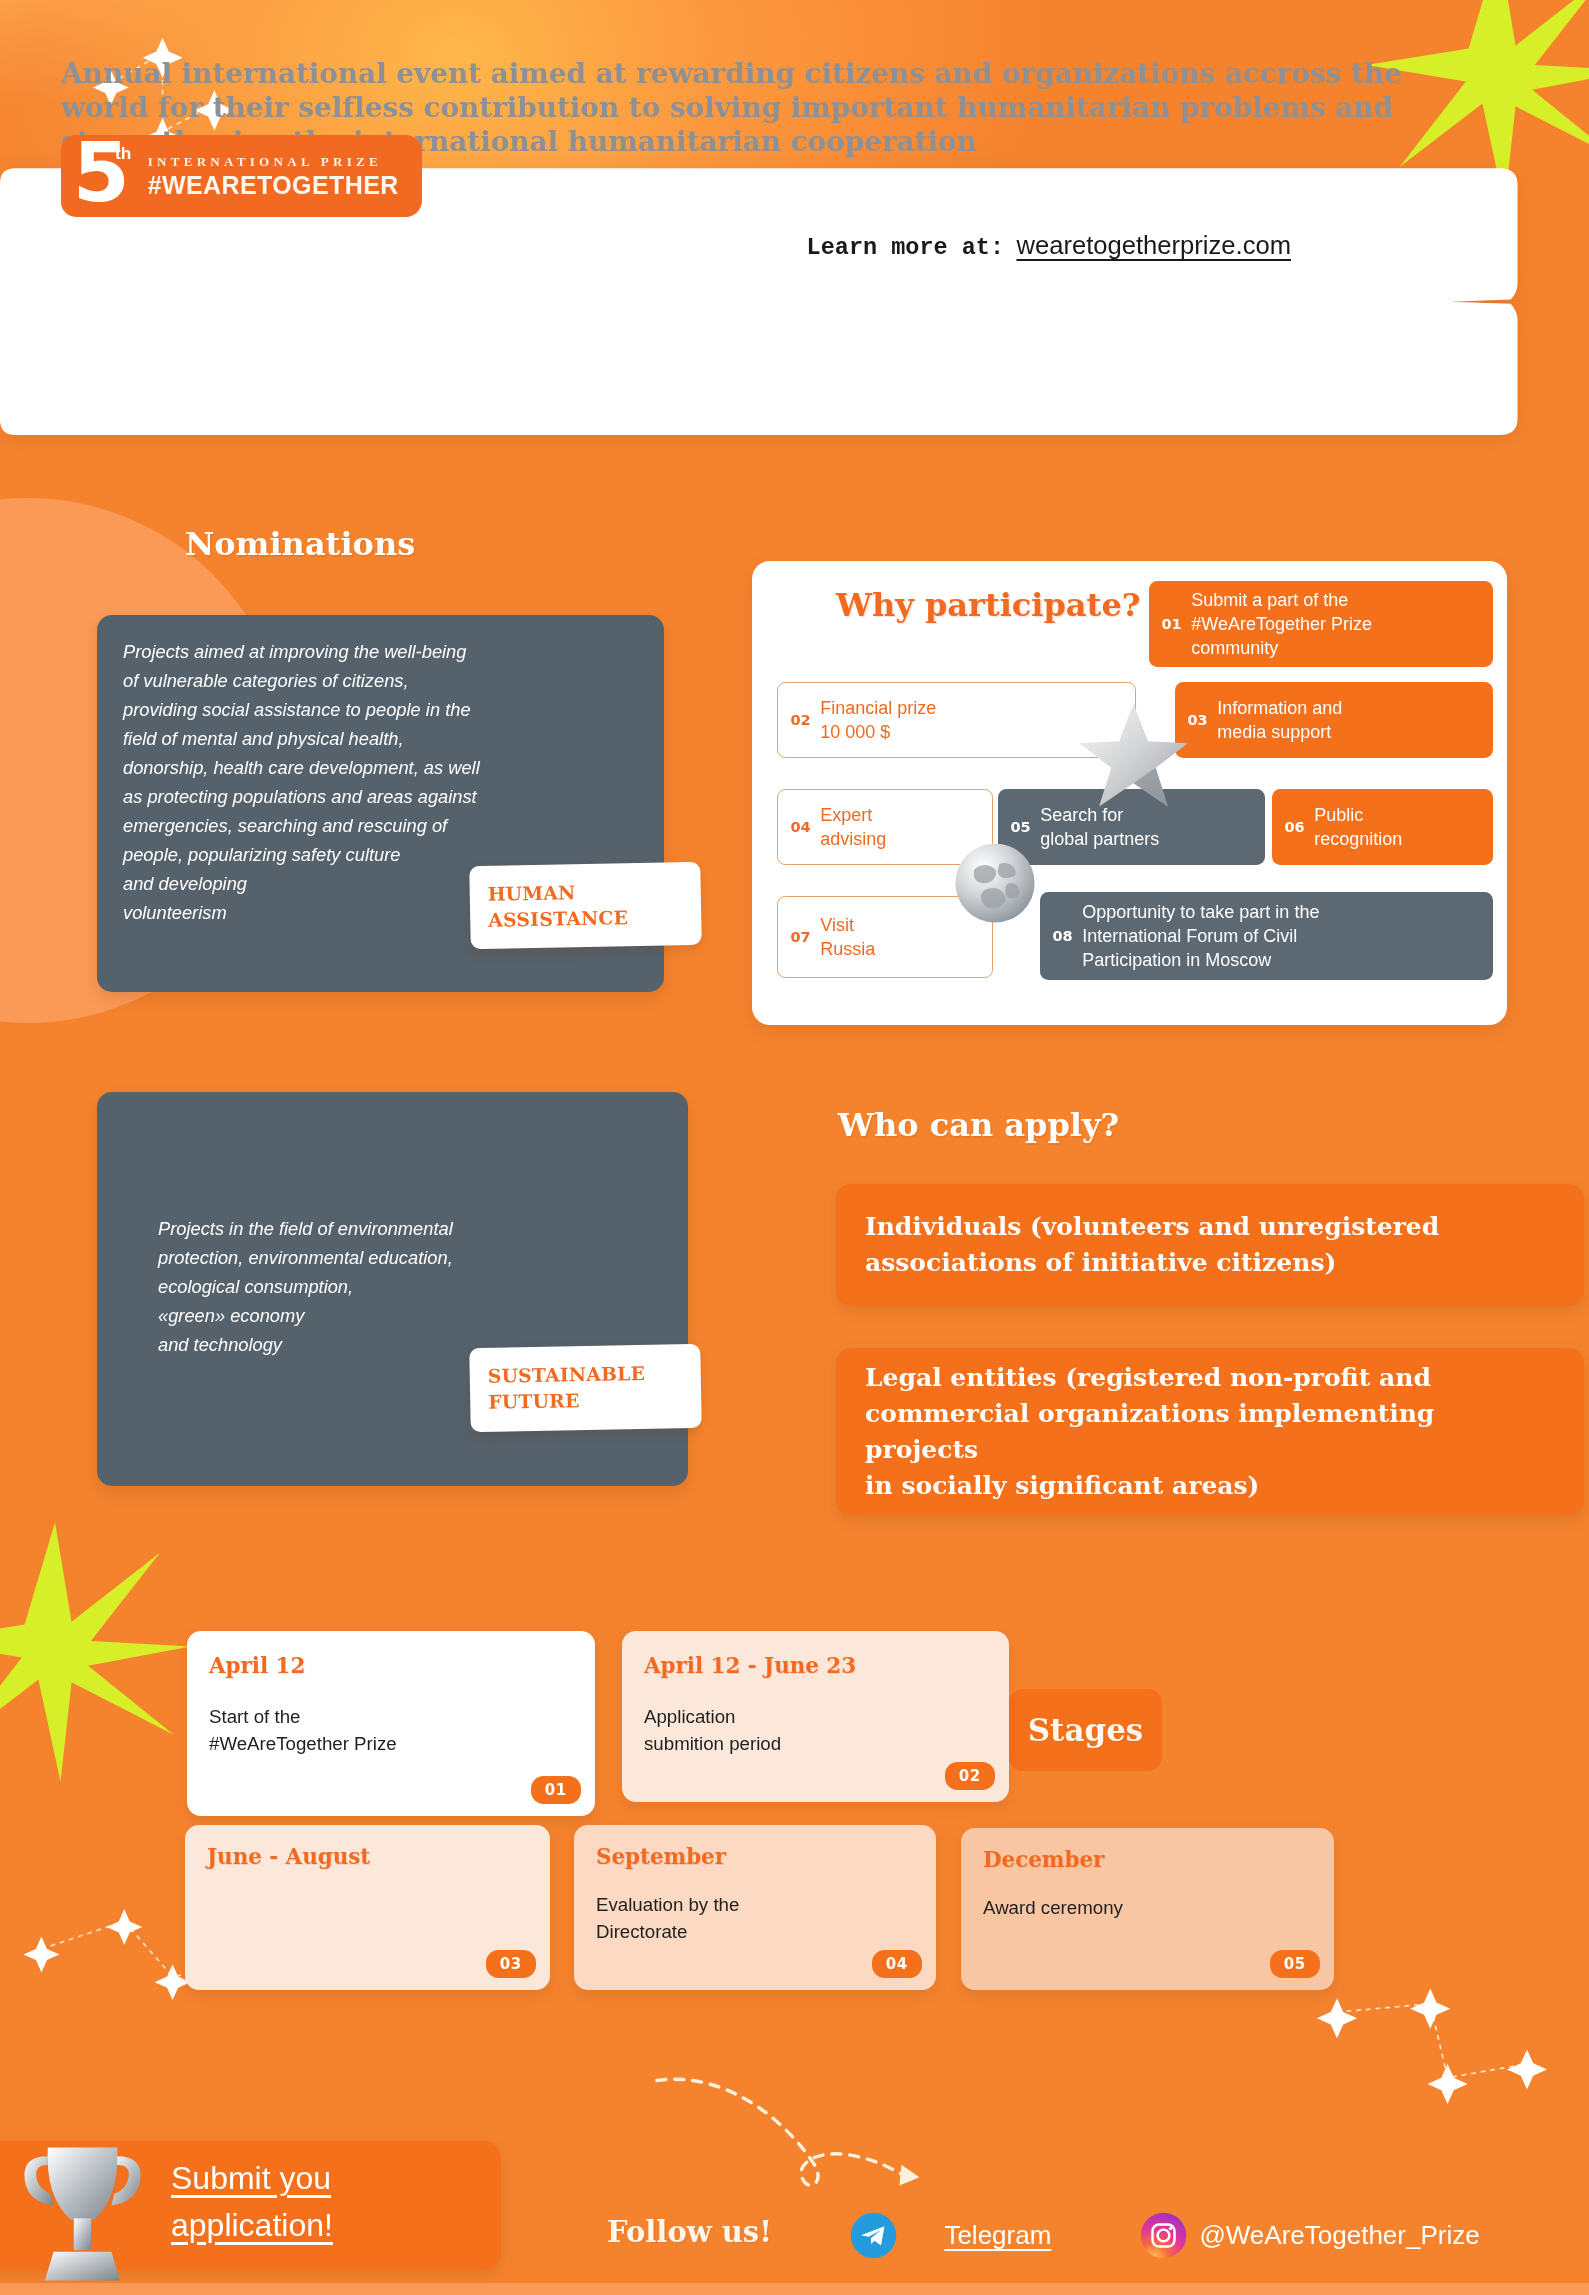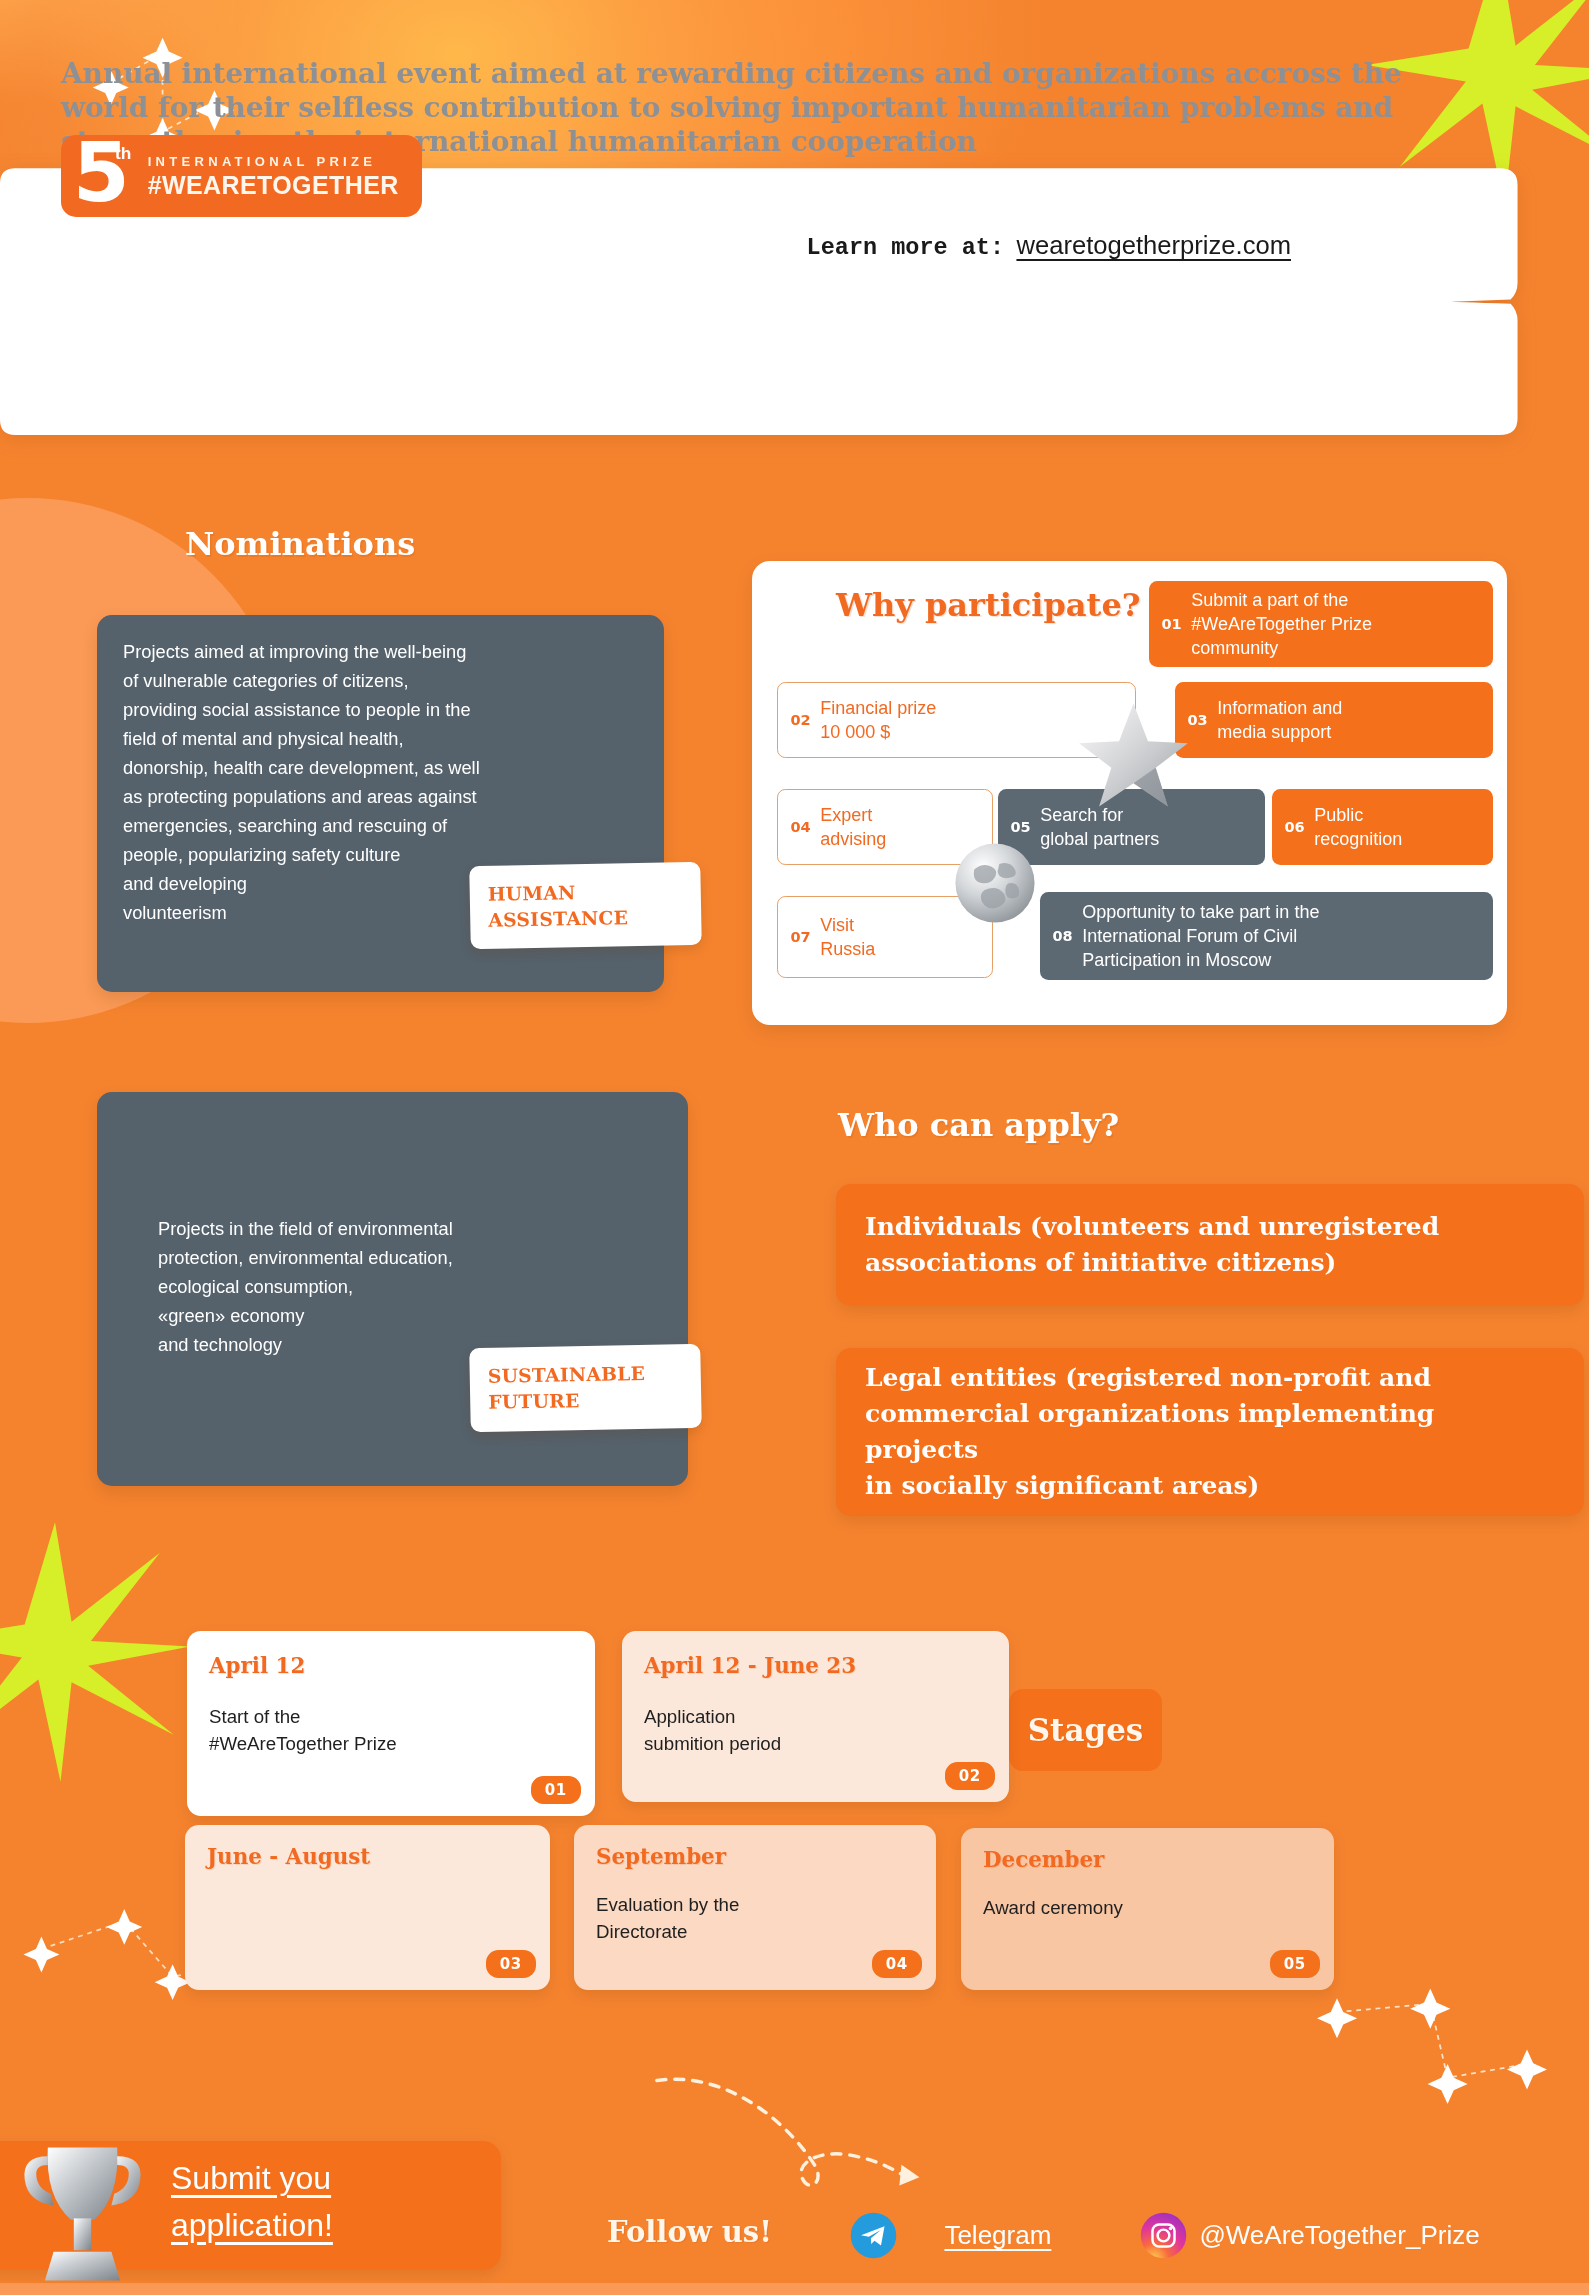--- a/index.html
+++ b/index.html
@@ -87,21 +87,21 @@
     position: absolute; left: 54px; top: 8.3px;
     font-family: "Liberation Sans", sans-serif; font-weight: bold;
     font-size: 17.3px; color: #fff;
   }
   .logo-right {
     background: #F26A21; border-radius: 0 16.6px 16.6px 0;
     padding: 14px 23.5px 14px 9.7px; display: flex; flex-direction: column; justify-content: center;
   }
   .logo-sub {
     font-size: 13px; letter-spacing: 4.3px; color: #FFF3E6; font-weight: bold;
-    font-family: Liberation Sans, sans-serif; margin-bottom: 3.5px;
+    font-family: Liberation Serif, serif; margin-bottom: 3.5px;
   }
   .logo-tag {
     font-size: 25px; letter-spacing: 0.4px; color: #FFF7EE; font-weight: bold;
     font-family: "Liberation Sans", sans-serif; line-height: 1;
   }
 
   
   .poster-title {
     font-family: "DejaVu Serif", serif; font-weight: bold;
     color: #FFFFFF; font-size: 32px;
@@ -113,20 +113,21 @@
   .nom-card {
     position: absolute;
     background: #55616B;
     border-radius: 15px;
     box-shadow: 0 7px 15px rgba(110,55,10,.16);
   }
   .nom-text {
     color: #FFFFFF; font-size: 18.3px; line-height: 29px;
     font-family: "Liberation Sans", sans-serif;
     white-space: pre-line;
+    font-style: italic;
   }
   .nom-badge {
     position: absolute; background: #FFFFFF; border-radius: 9.7px;
     box-shadow: 0 4.8px 11px rgba(110,55,10,.18);
     display: flex; align-items: center; justify-content: center;
     padding: 15px 18px;
   }
   .nom-badge span {
     font-family: "DejaVu Serif", serif; font-weight: bold;
     color: #F26A21; font-size: 18.7px; line-height: 25.6px;

